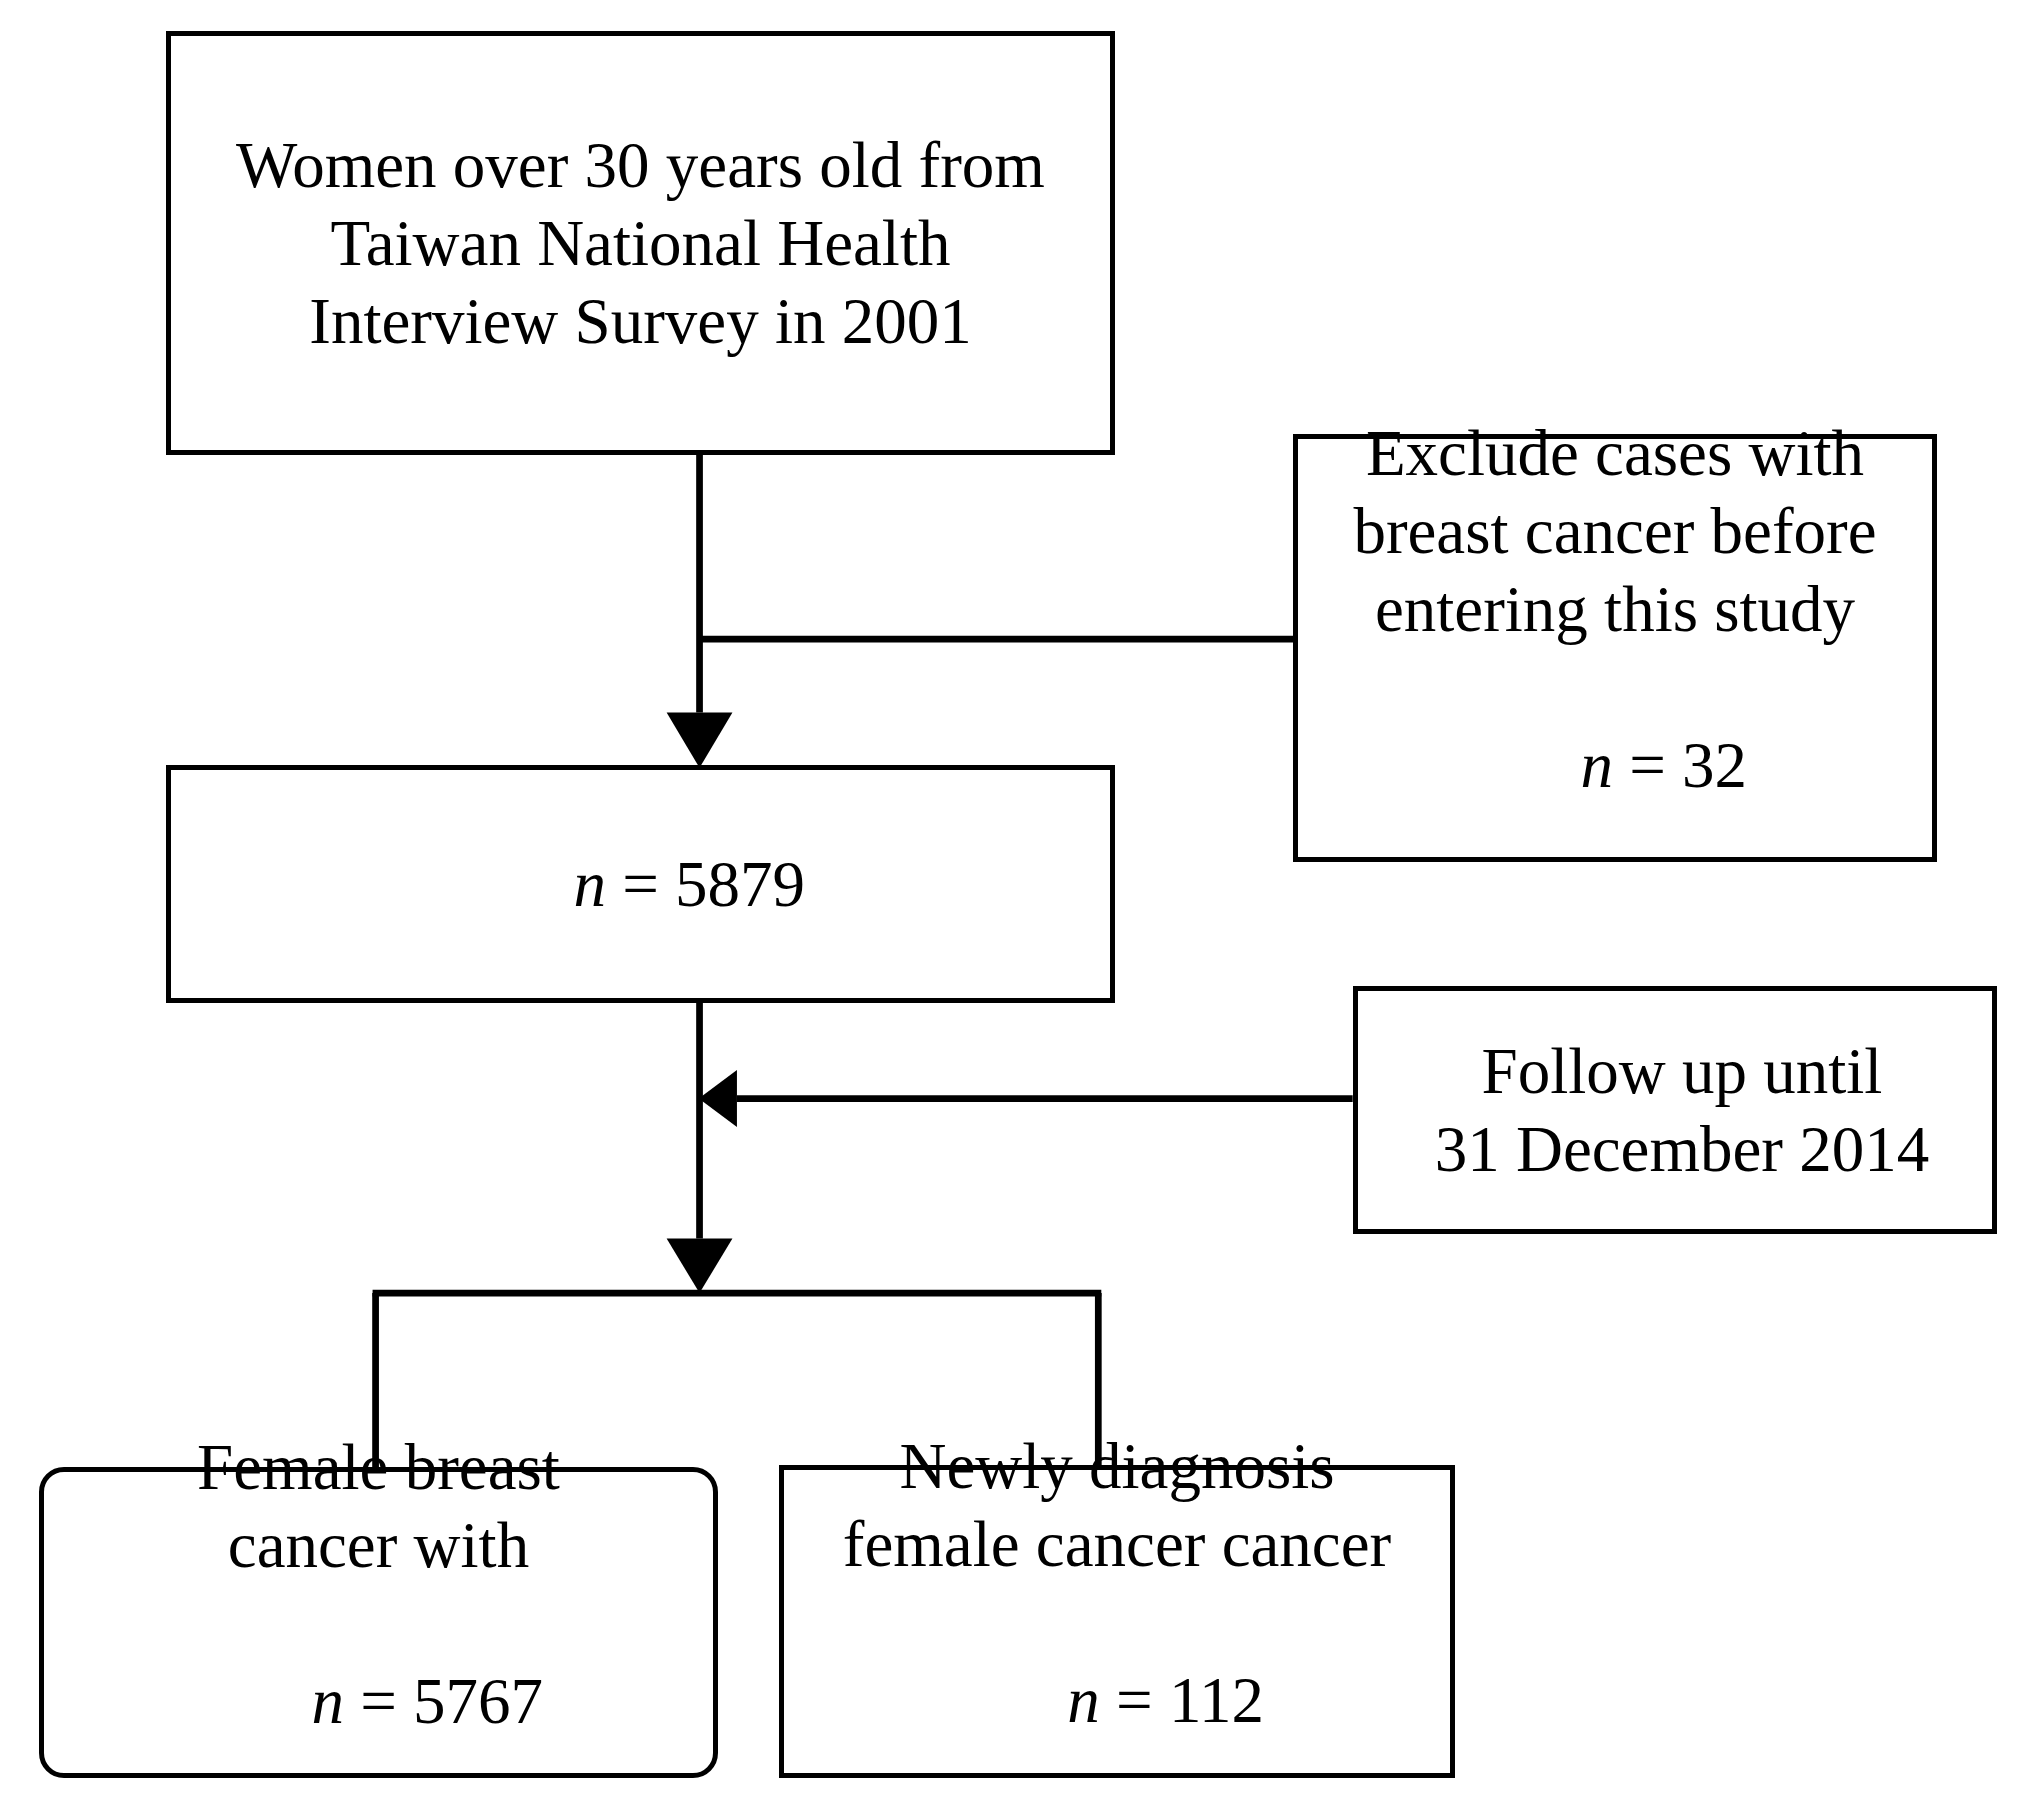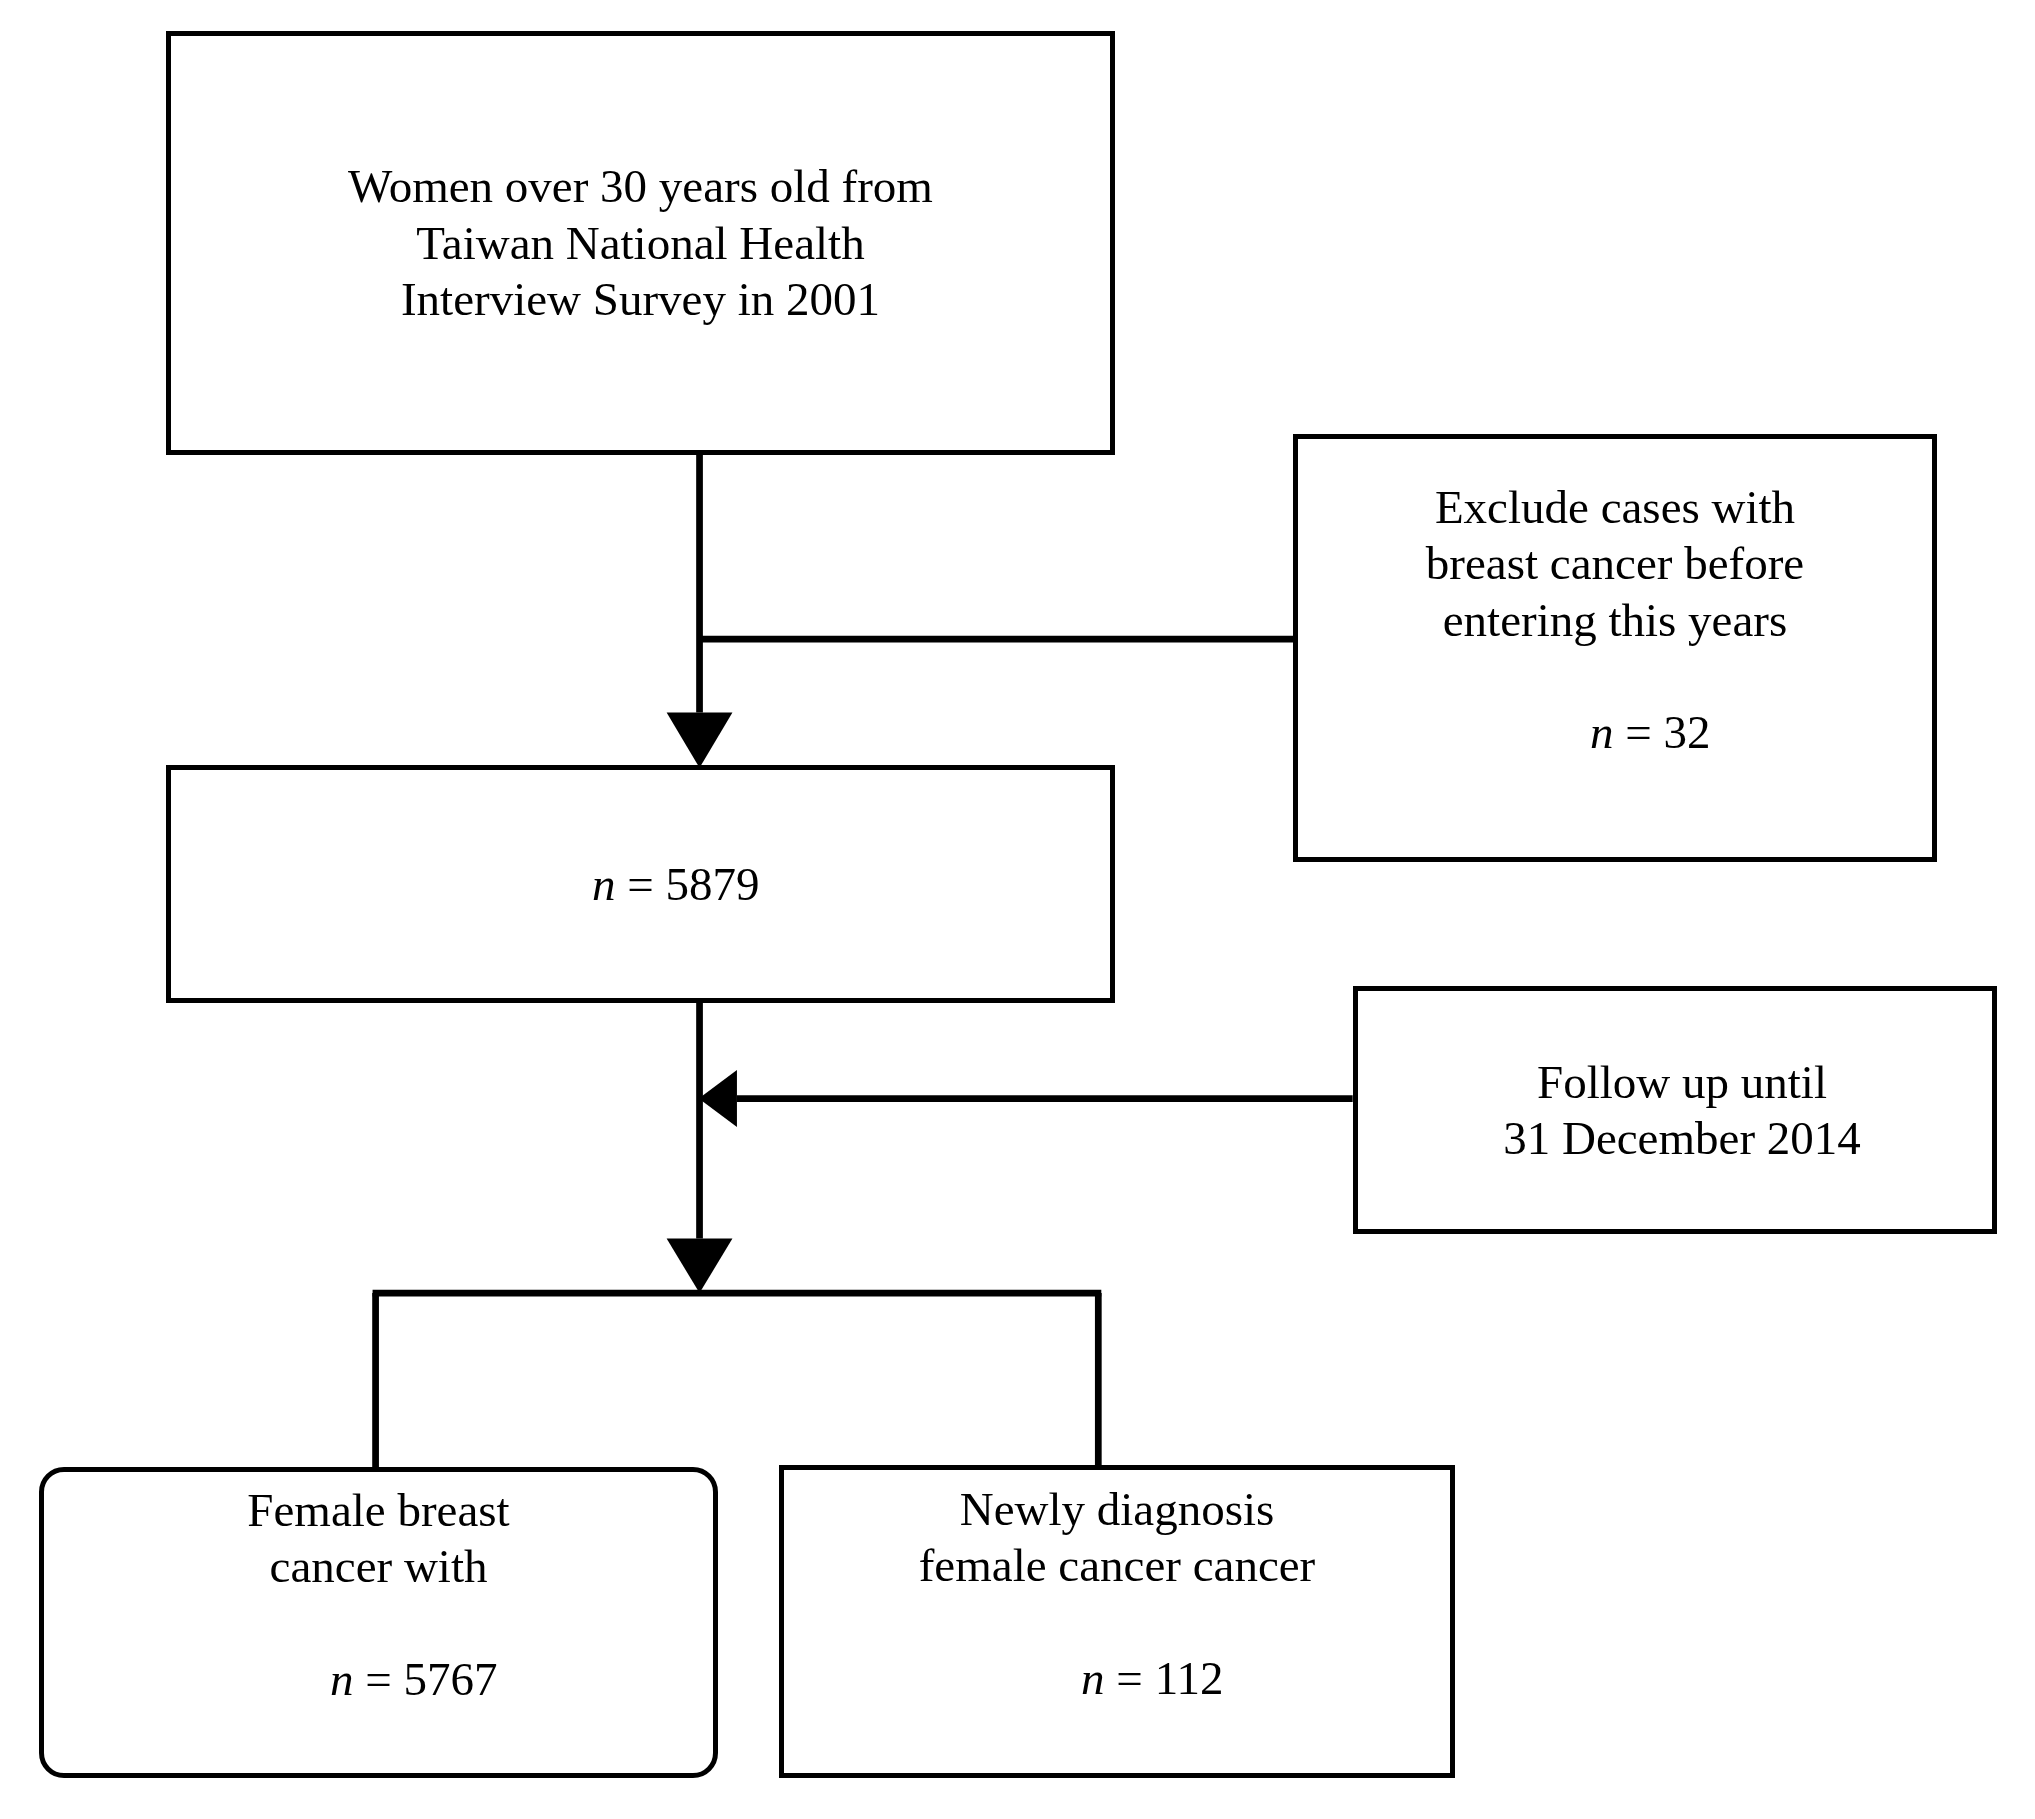--- a/index.html
+++ b/index.html
@@ -29,21 +29,21 @@
     position: absolute;
     box-sizing: border-box;
     border: 5.2px solid #000000;
     background: #ffffff;
     display: flex;
     flex-direction: column;
     align-items: center;
     justify-content: center;
     text-align: left;
     line-height: 1.20;
-    font-size: 47px;
+    font-size: 65px;
     z-index: 3;
   }
   .fc-line {
     display: block;
     white-space: pre;
   }
   .n-label {
     font-style: italic;
   }
 
@@ -96,21 +96,21 @@
 
   <div class="fc-box" id="box-source">
     <span class="fc-line">Women over 30 years old from</span>
     <span class="fc-line">Taiwan National Health</span>
     <span class="fc-line">Interview Survey in 2001</span>
   </div>
 
   <div class="fc-box" id="box-exclude">
     <span class="fc-line">Exclude cases with</span>
     <span class="fc-line">breast cancer before</span>
-    <span class="fc-line">entering this years</span>
+    <span class="fc-line">entering this study</span>
     <span class="fc-line">
       <span class="n-label">n</span><span> = </span><span>32</span>
     </span>
   </div>
 
   <div class="fc-box" id="box-eligible">
     <span class="fc-line">
       <span class="n-label">n</span><span> = </span><span>5879</span>
     </span>
   </div>

